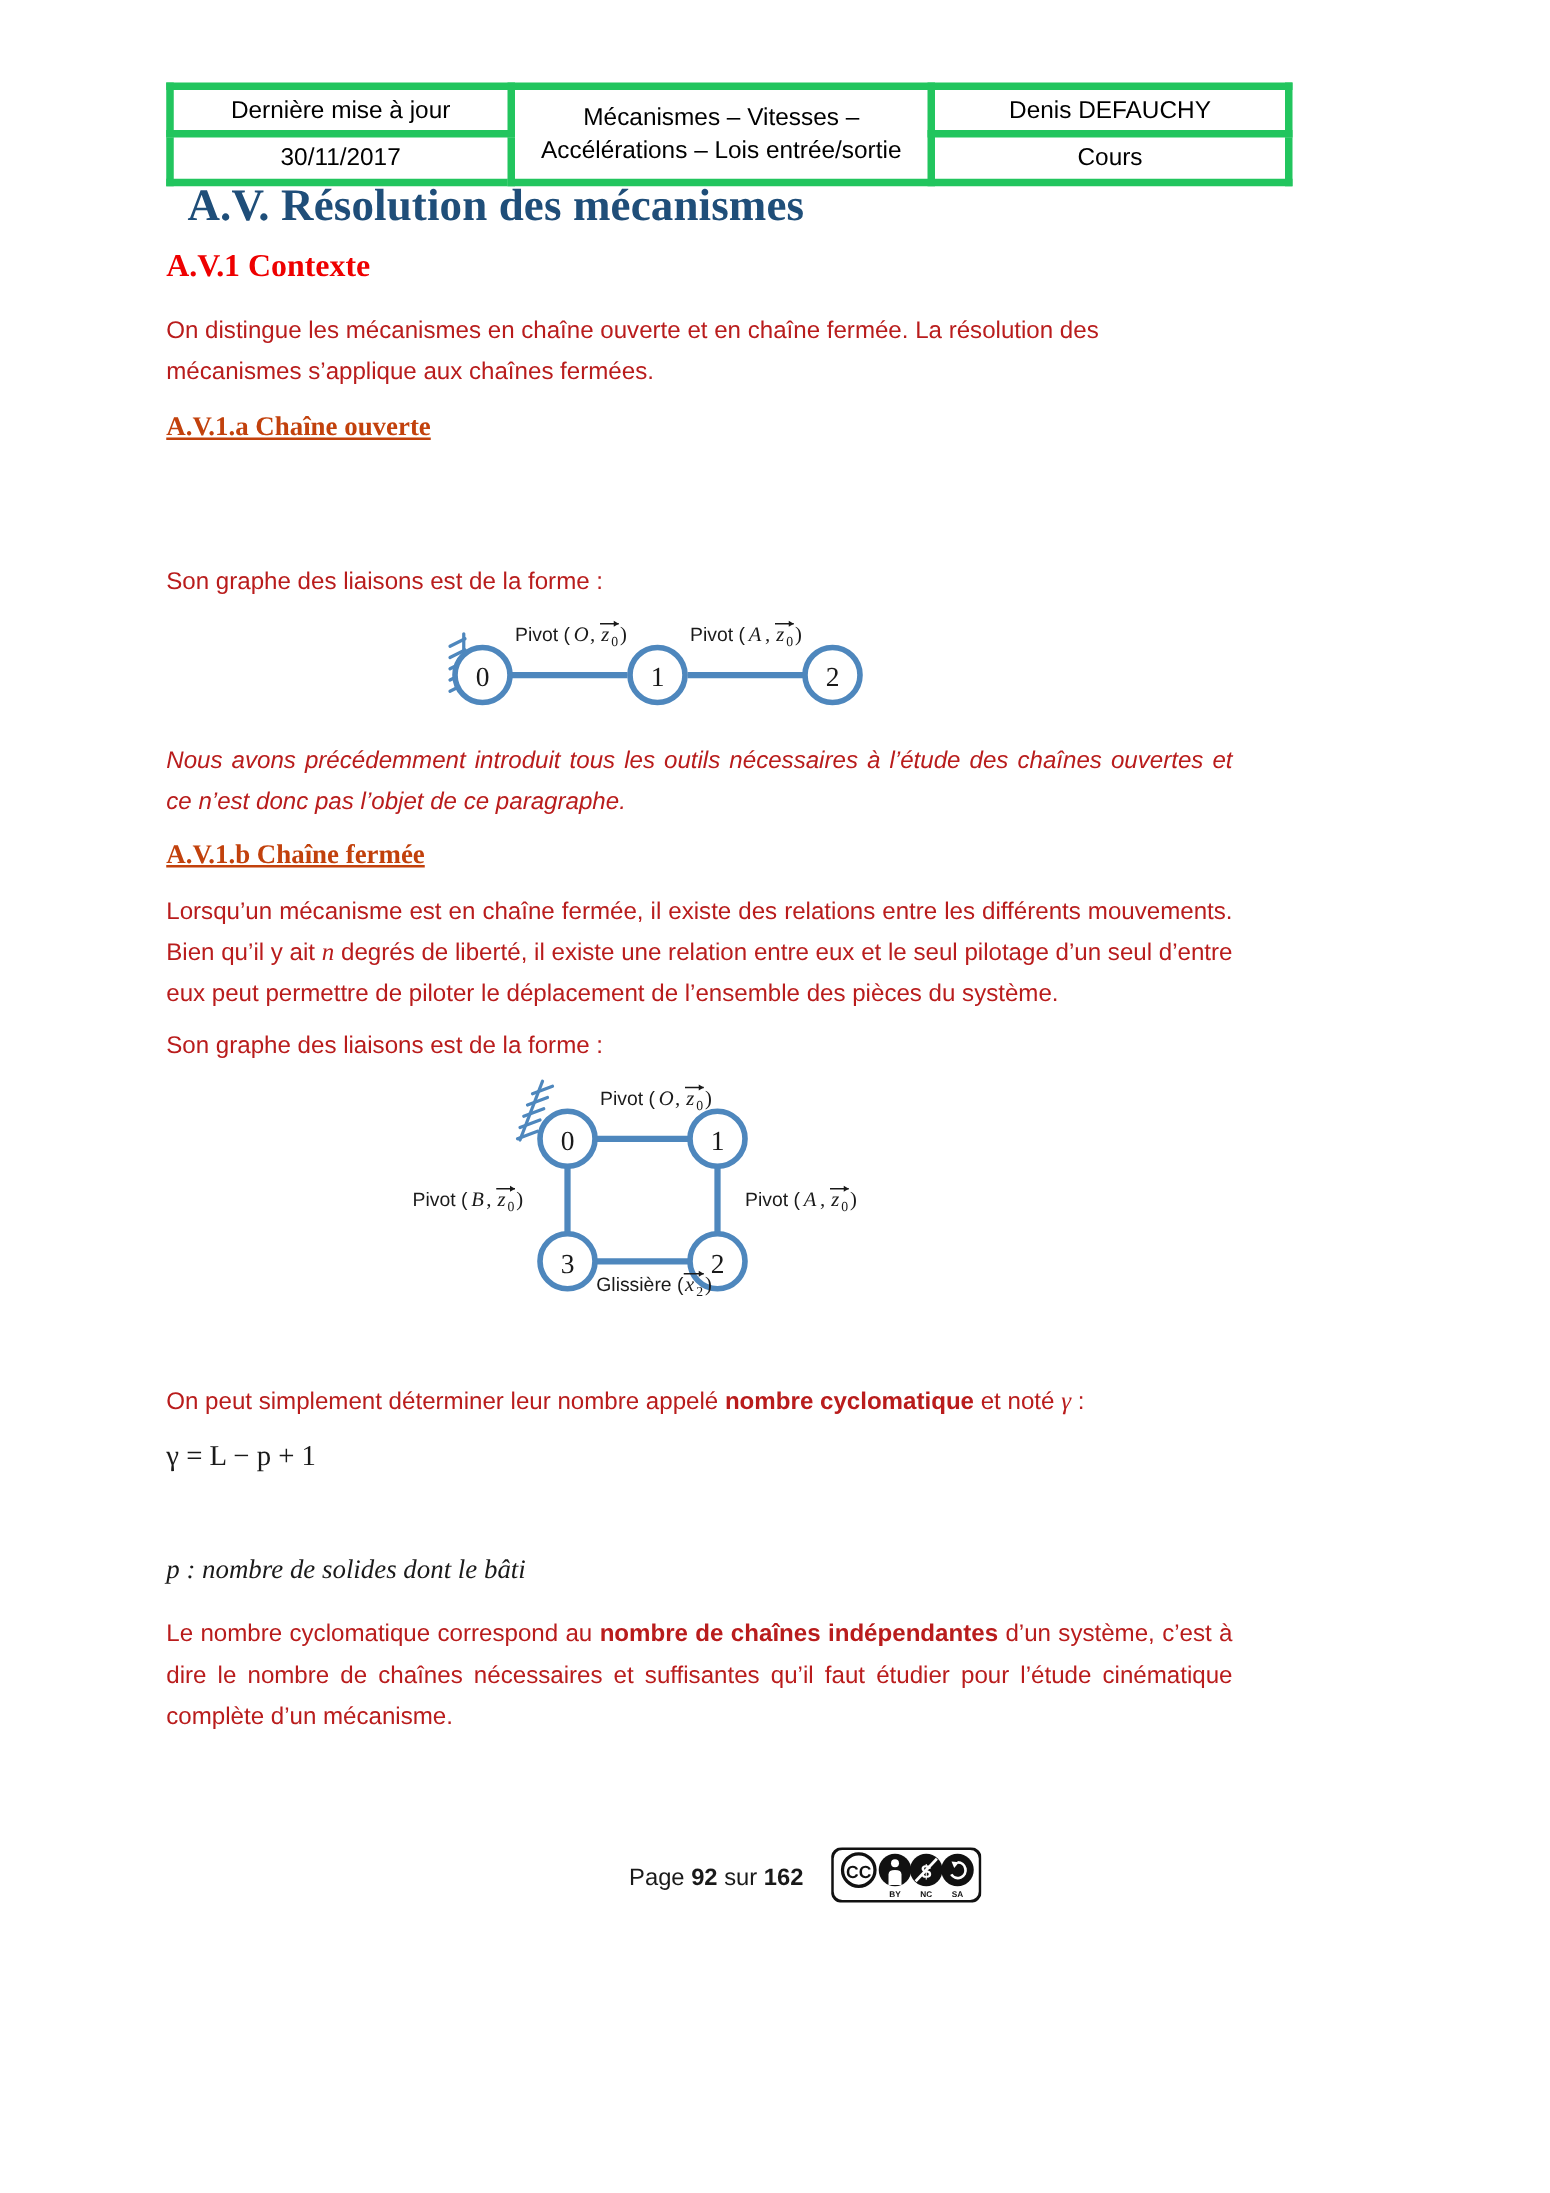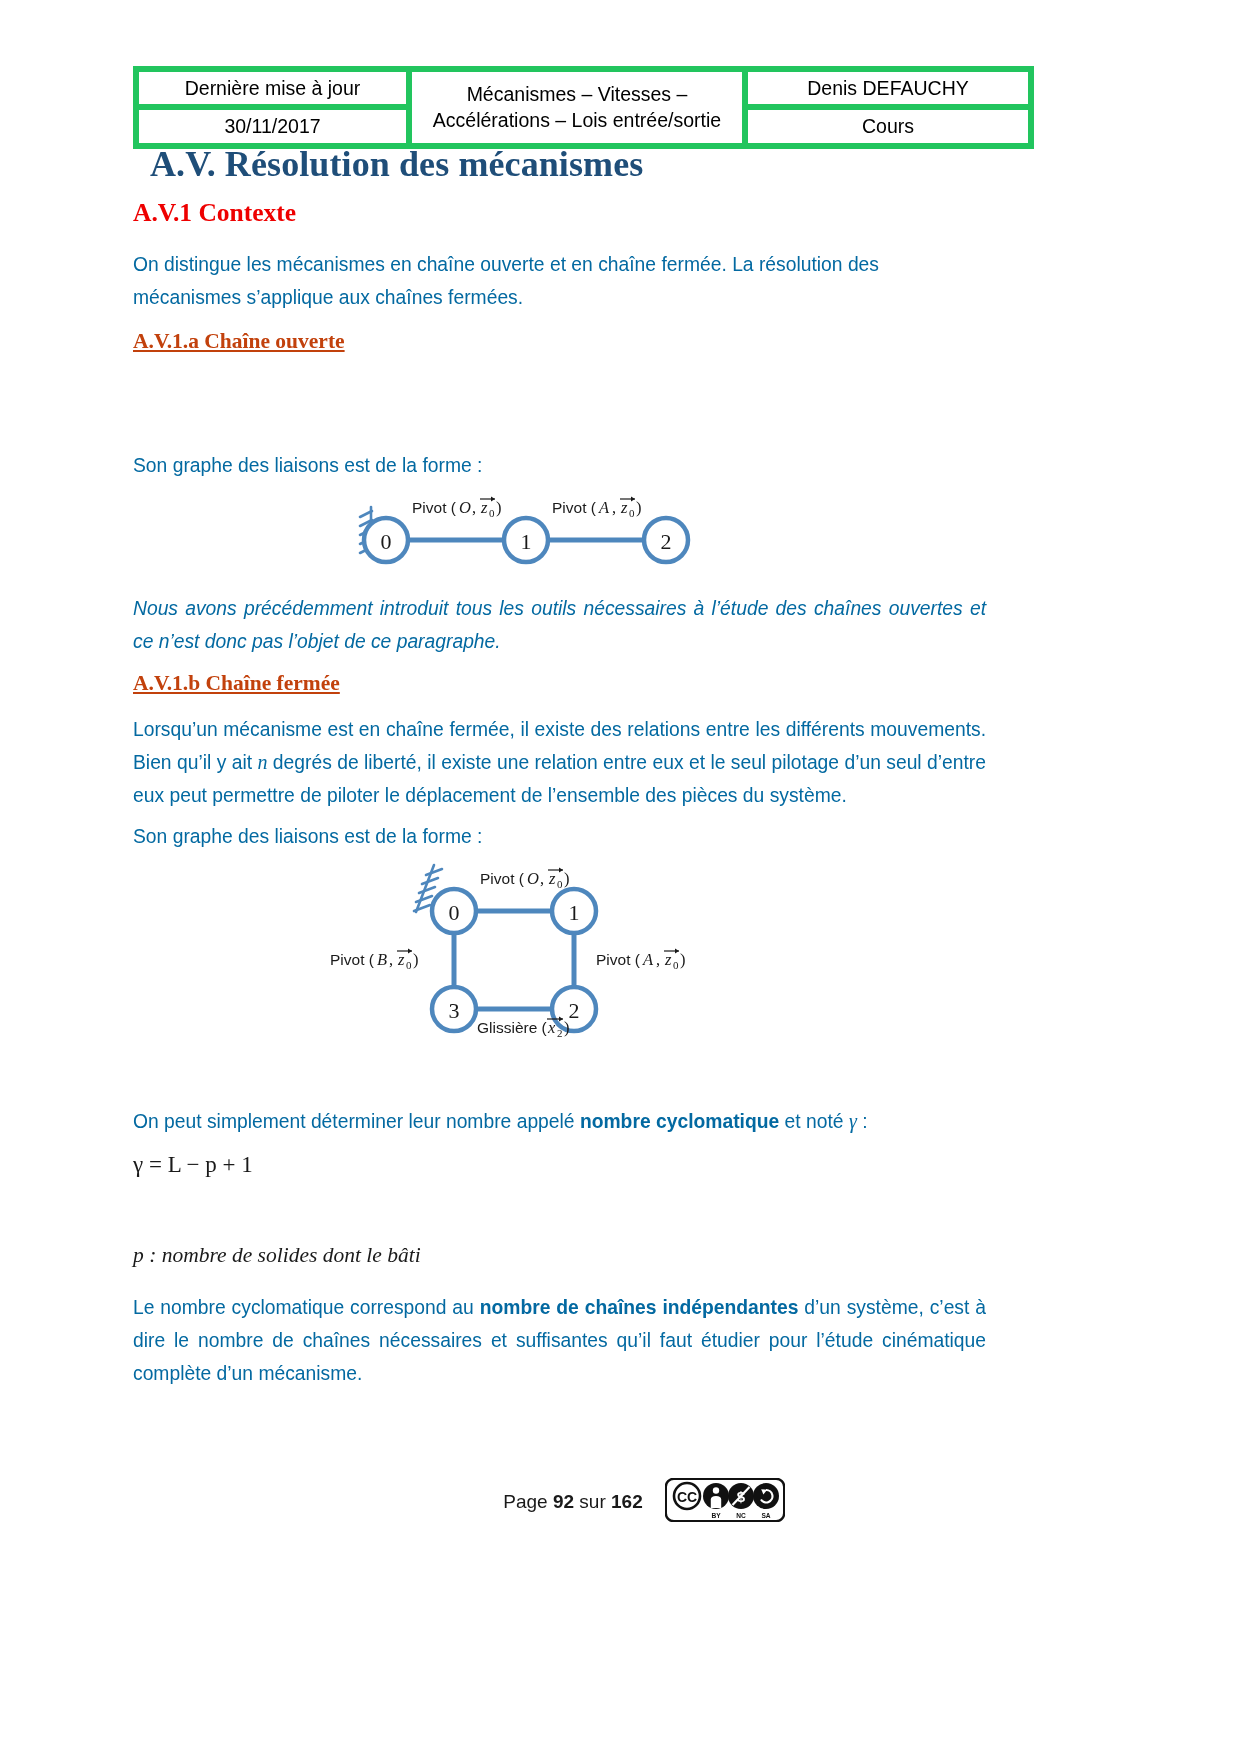--- a/index.html
+++ b/index.html
@@ -82,21 +82,21 @@
   .h3-b { top: 671px; }
 
   
   .para {
     position: absolute;
     left: 133px;
     width: 853px;
     font-family: "Liberation Sans", sans-serif;
     font-size: 19.3px;
     line-height: 33px;
-    color: #0369a1;
+    color: #b91c1c;
     text-align: justify;
     text-justify: inter-word;
   }
   .para.nojust { text-align: left; }
   .para b { font-weight: bold; }
   .mathvar {
     font-family: "Liberation Serif", serif;
     font-style: italic;
     font-size: 20px;
   }

